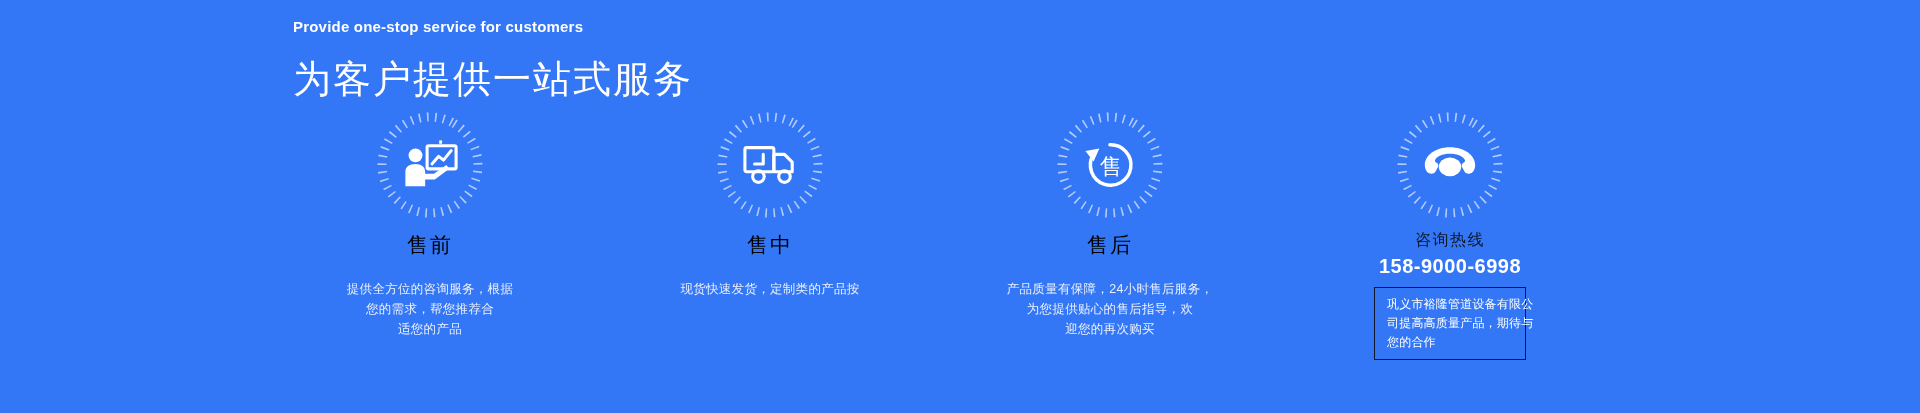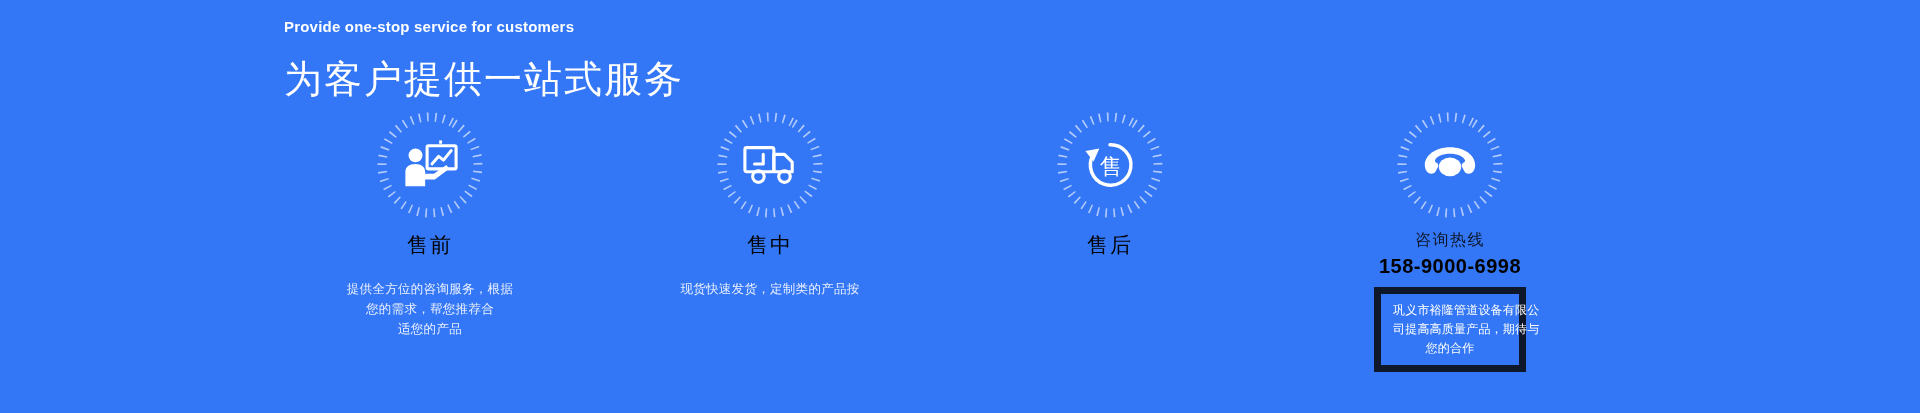--- a/index.html
+++ b/index.html
@@ -13,21 +13,21 @@
     color:#ffffff;
     position:relative;
   }
   .banner {
     position:relative;
     width:1920px;
     height:413px;
   }
   .heading {
     position:absolute;
-    left:284px;
+    left:293px;
     top:18px;
     width:900px;
   }
   .eyebrow {
     font-size:15px;
     font-weight:600;
     letter-spacing:0.2px;
     color:#ffffff;
     line-height:1.2;
     white-space:nowrap;
@@ -104,32 +104,32 @@
     font-size:16px;
     letter-spacing:1.5px;
     color:#0f172a;
     line-height:1.3;
   }
   .hotline-number {
     margin-top:2px;
     font-size:20px;
     font-weight:700;
     letter-spacing:0.5px;
-    color:#000000;
+    color:#ffffff;
     line-height:1.3;
   }
   .info-box {
     margin-top:8px;
-    border:7px solid #0f172a;
+    border:1px solid #0f172a;
     padding:7px 12px;
     width:152px;
     font-size:12px;
     line-height:19px;
     color:#ffffff;
-    text-align:center;
+    text-align:left;
     letter-spacing:0.2px;
   }
   .info-box div { white-space:nowrap; }
 </style>
 </head>
 <body>
 
 <div class="banner">
 
   <div class="heading">
@@ -190,20 +190,25 @@
         </svg>
         <span class="glyph">
           <svg width="58" height="58" viewBox="0 0 58 58">
             <path d="M29 8 A21 21 0 1 1 11.5 18.5" fill="none" stroke="#ffffff" stroke-width="3.6" stroke-linecap="round"></path>
             <polygon points="3.5,14.5 18,12 12,25.5" fill="#ffffff"></polygon>
             <text x="30" y="38" font-family="'Liberation Sans', sans-serif" font-size="23" fill="#ffffff" text-anchor="middle">售</text>
           </svg>
         </span>
       </div>
       <div class="card-title">售后</div>
+      <div class="card-desc">
+        <div>产品质量有保障，24小时售后服务，</div>
+        <div>为您提供贴心的售后指导，欢</div>
+        <div>迎您的再次购买</div>
+      </div>
     </div>
 
     <div class="card">
       <div class="icon-wrap">
         <svg class="ring" viewBox="0 0 110 110">
           <circle cx="55" cy="55" r="48" fill="none" stroke="#c9d9fb" stroke-width="9" stroke-dasharray="1.6 6.4" stroke-linecap="butt" transform="rotate(-60 55 55)" pathLength="300" style="opacity:.85"></circle>
         </svg>
         <span class="glyph">
           <svg width="60" height="46" viewBox="0 0 60 46">
             <path d="M30 4 C14 4 3 13 3 23 C3 27 4.5 30 7 31.5 C9.5 33 13 32.5 14.5 30 L17 25.5 C18 23.5 17.5 21.5 15.5 20.5 C14 19.7 13.5 18.7 14 17.6 C15.6 13.8 22 11 30 11 C38 11 44.4 13.8 46 17.6 C46.5 18.7 46 19.7 44.5 20.5 C42.5 21.5 42 23.5 43 25.5 L45.5 30 C47 32.5 50.5 33 53 31.5 C55.5 30 57 27 57 23 C57 13 46 4 30 4 Z" fill="#ffffff"></path>

